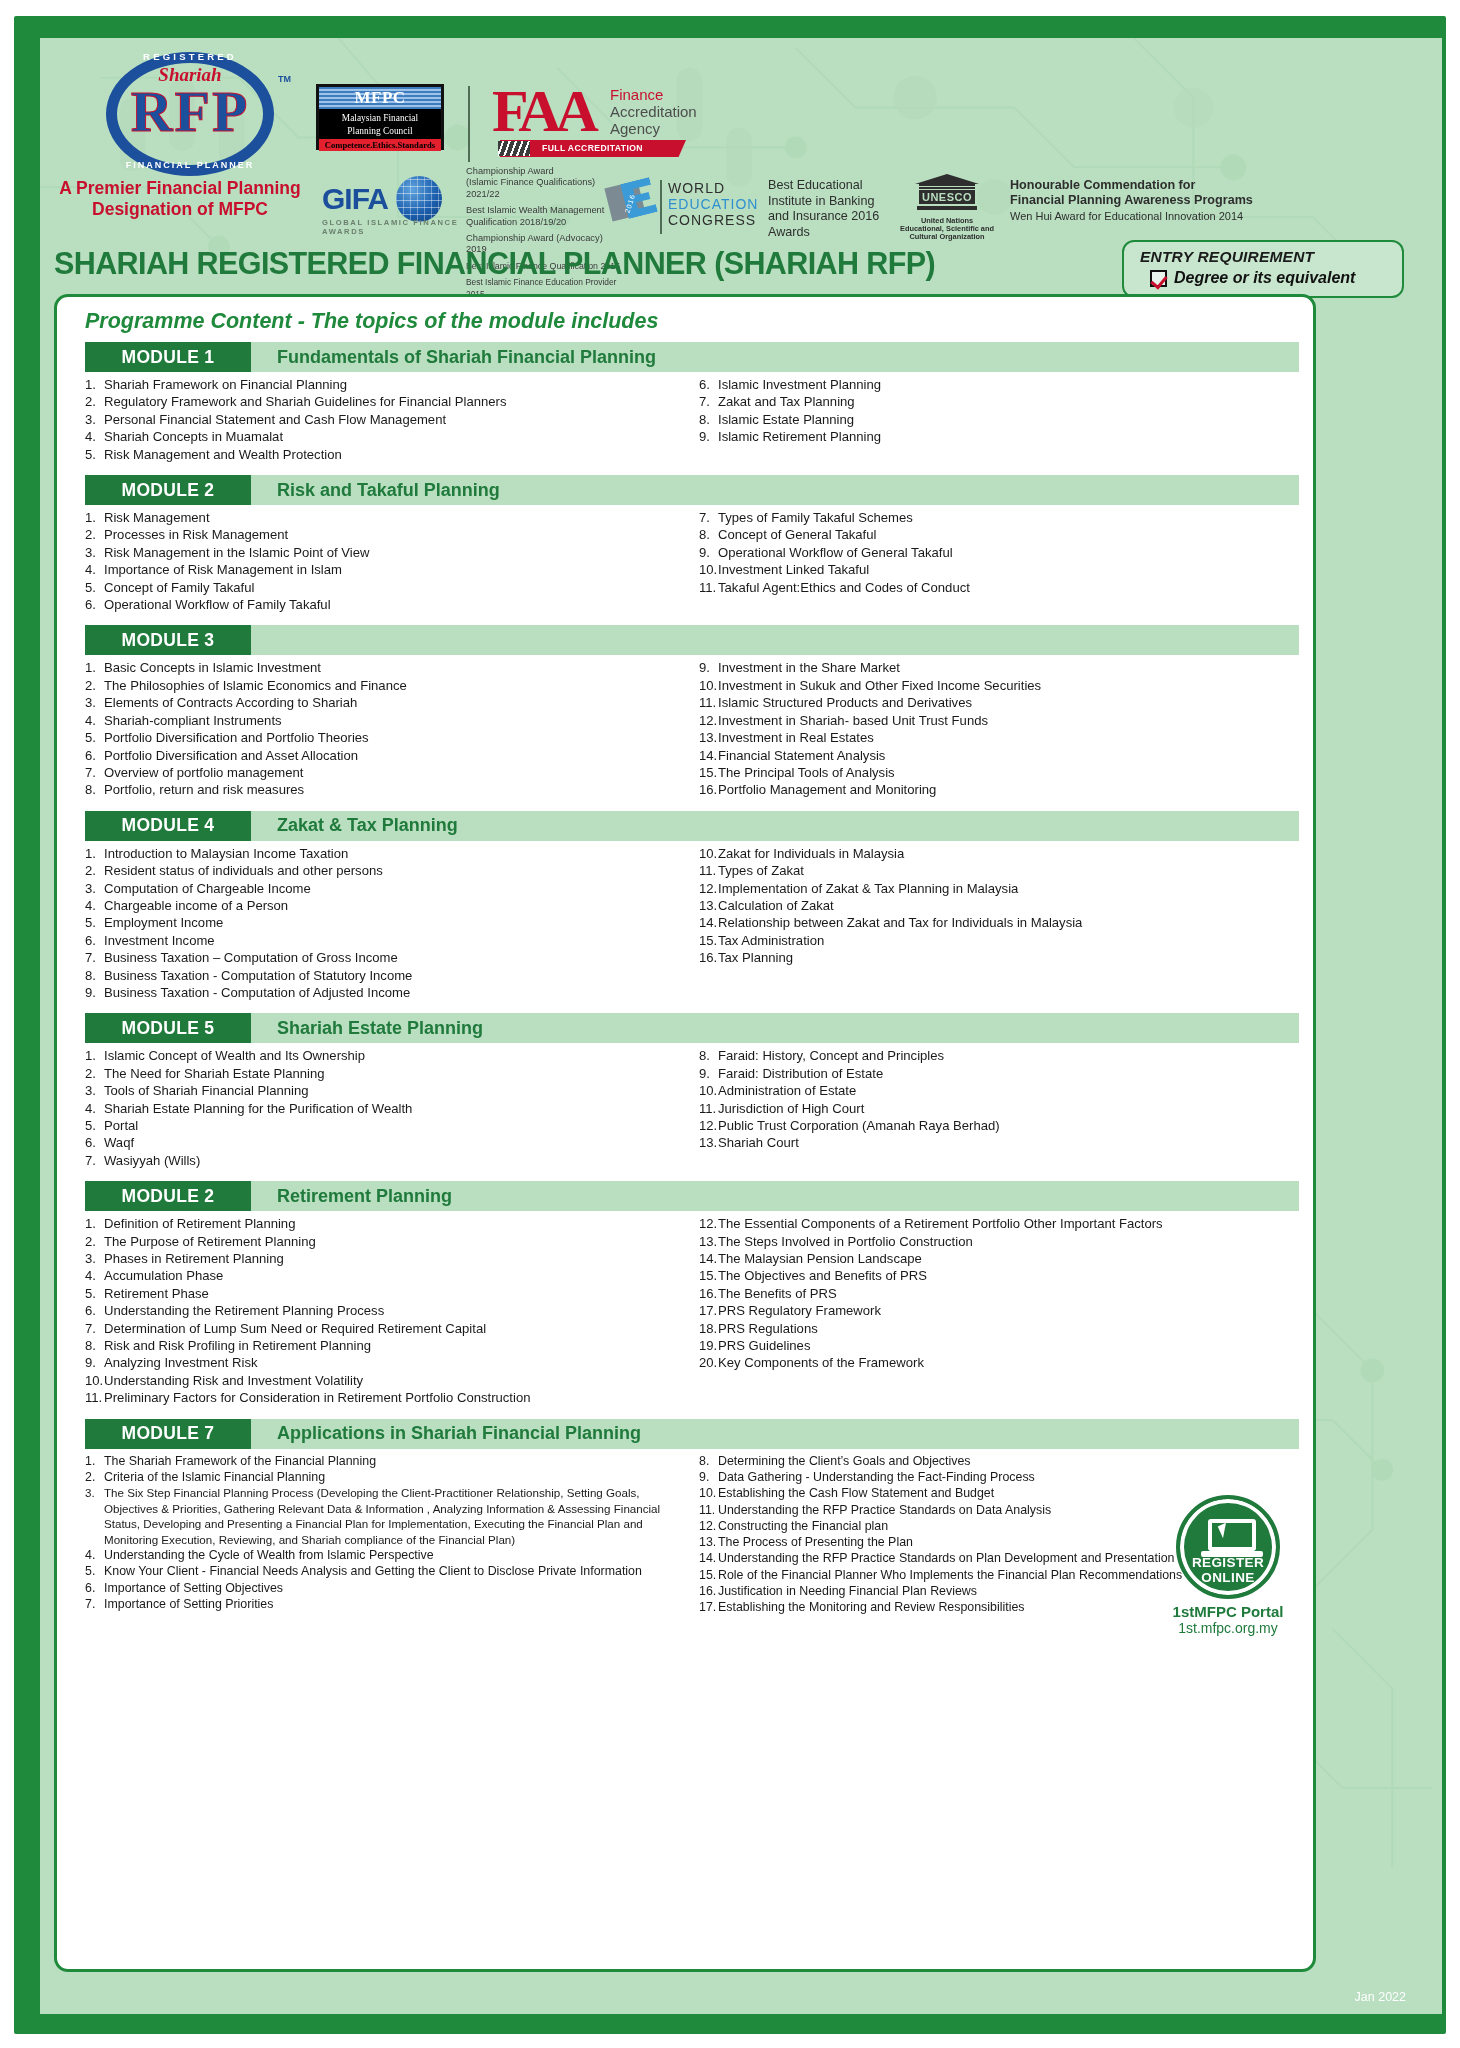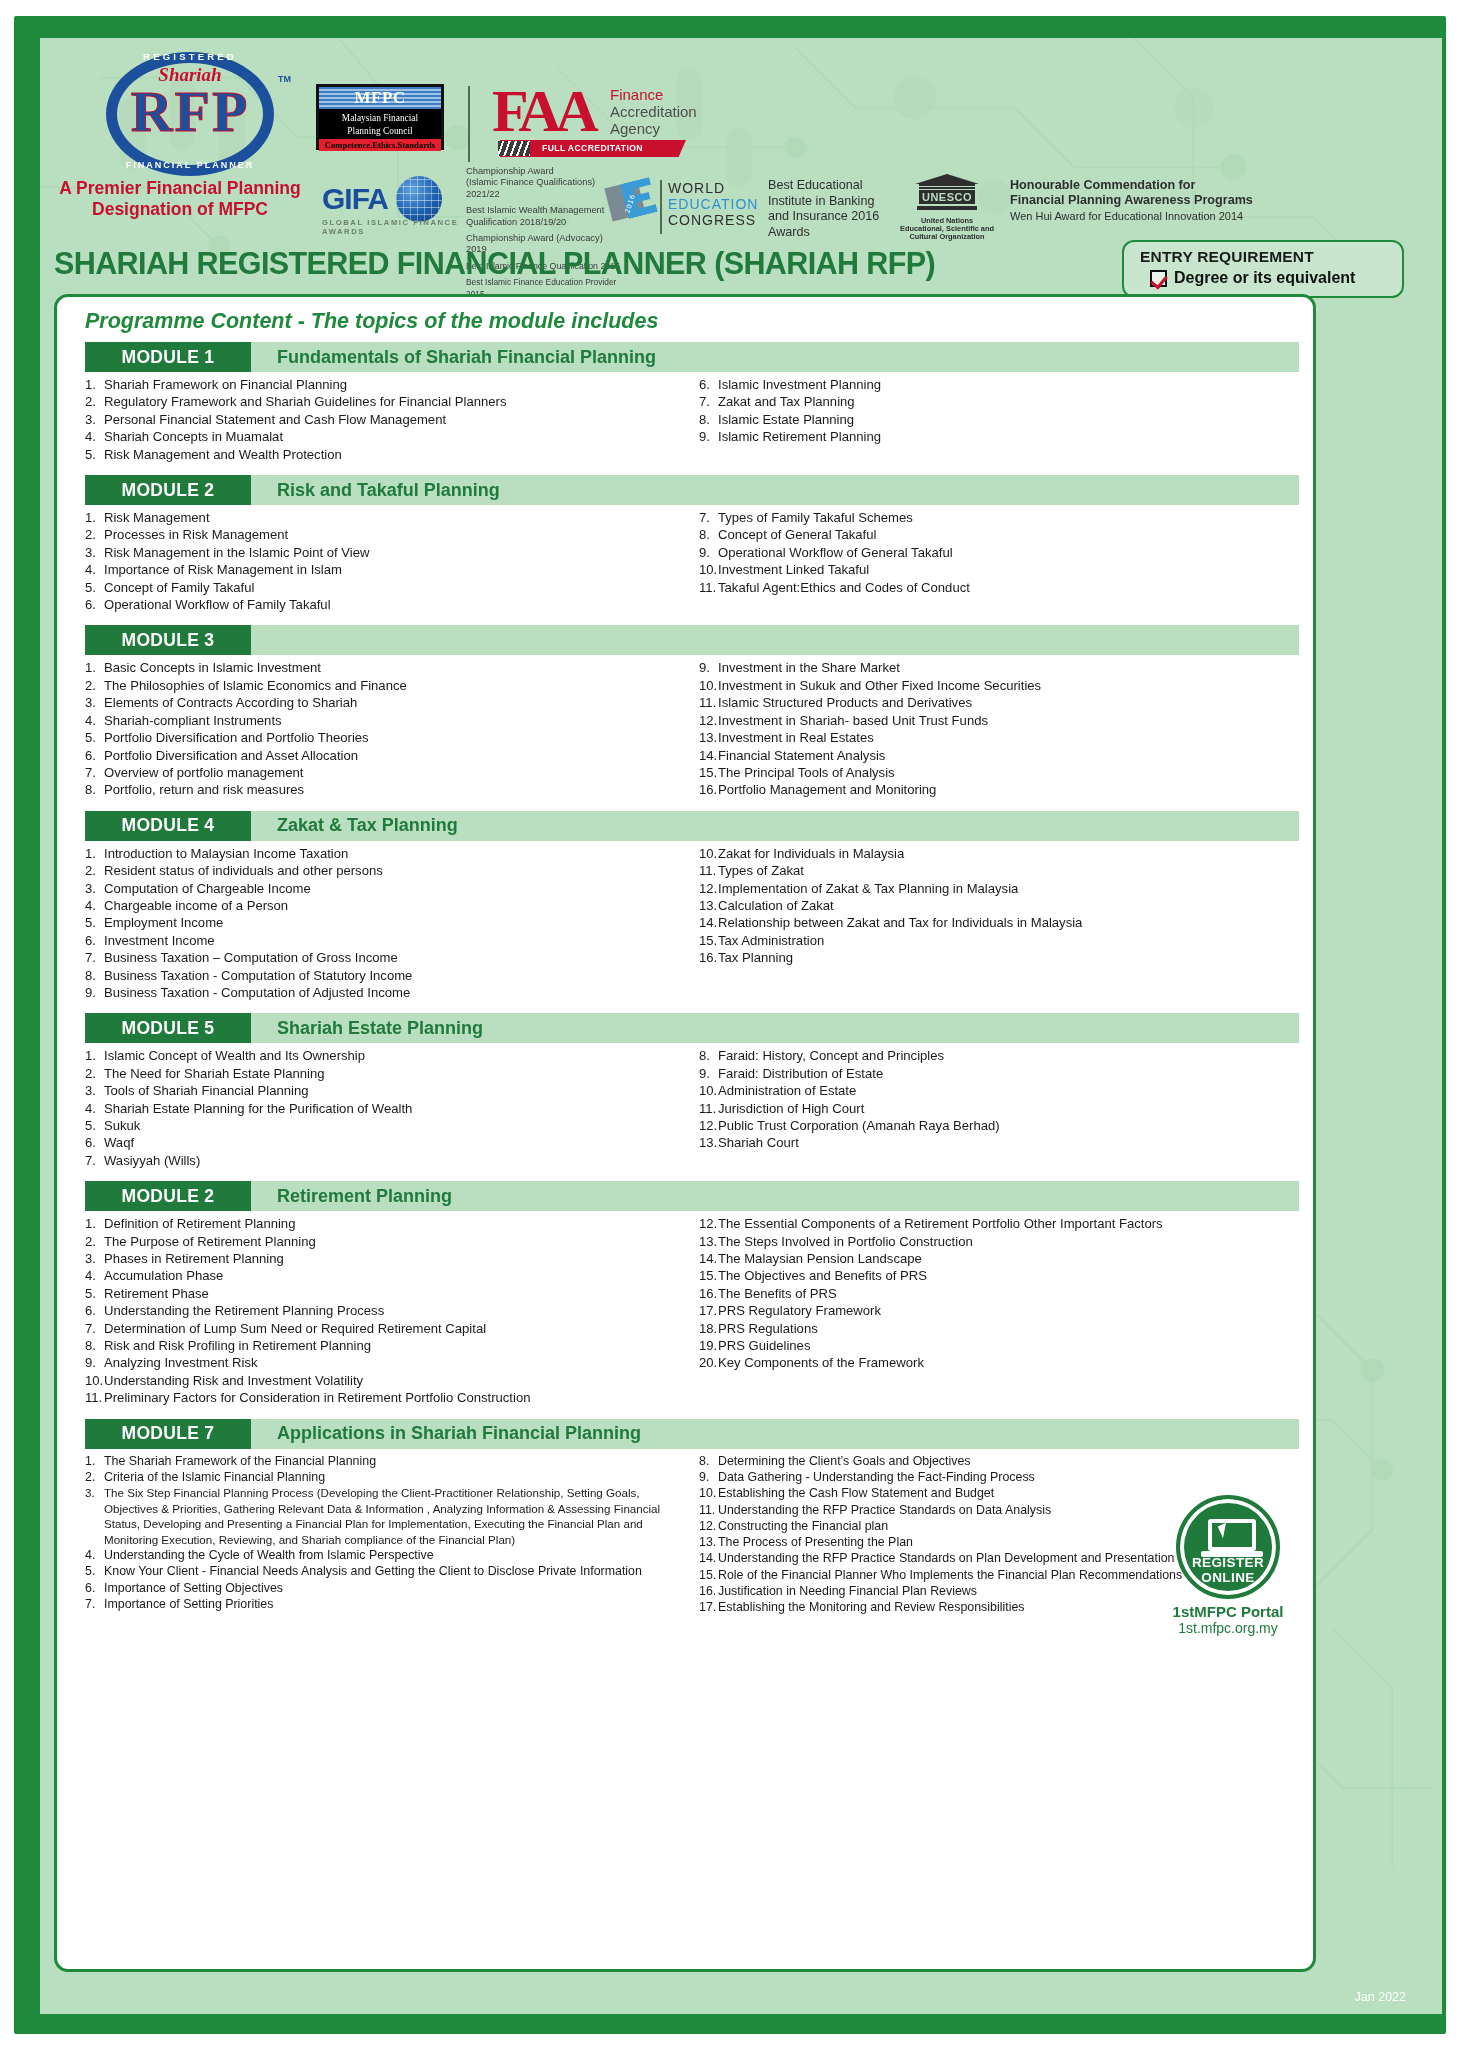--- a/index.html
+++ b/index.html
@@ -184,20 +184,21 @@
   .title-row { position: absolute; left: 0; top: 208px; right: 0; height: 46px; }
   .main-title {
     position: absolute; left: 14px; top: 0;
     font-size: 30.5px; font-weight: bold; color: #1f7a3c;
     letter-spacing: -.6px; white-space: nowrap;
   }
   .entry-box {
     position: absolute; left: 1082px; top: -6px; width: 282px; height: 58px;
     background: #c7e6cd; border: 2.5px solid #1f8a3b; border-radius: 12px;
     padding: 6px 0 0 16px;
+    font-style: italic;
   }
   .entry-title { font-size: 15.5px; font-weight: bold; color: #1b1b1b; letter-spacing: .2px; }
   .entry-line { display: flex; align-items: center; gap: 7px; margin-top: 3px; margin-left: 10px;}
   .chk {
     width: 17px; height: 17px; border: 2px solid #111; position: relative; background: #e9f5ec;
   }
   .chk::after {
     content: ''; position: absolute; left: 2px; top: 1px; width: 7px; height: 12px;
     border: solid #c8102e; border-width: 0 3px 3px 0; transform: rotate(40deg);
   }
@@ -697,21 +698,21 @@
                 <div class="item">
                   <span class="num">3.</span>
                   <span class="txt">Tools of Shariah Financial Planning</span>
                 </div>
                 <div class="item">
                   <span class="num">4.</span>
                   <span class="txt">Shariah Estate Planning for the Purification of Wealth</span>
                 </div>
                 <div class="item">
                   <span class="num">5.</span>
-                  <span class="txt">Sukuk</span>
+                  <span class="txt">Portal</span>
                 </div>
                 <div class="item">
                   <span class="num">6.</span>
                   <span class="txt">Waqf</span>
                 </div>
                 <div class="item">
                   <span class="num">7.</span>
                   <span class="txt">Wasiyyah (Wills)</span>
                 </div>
               </div>

